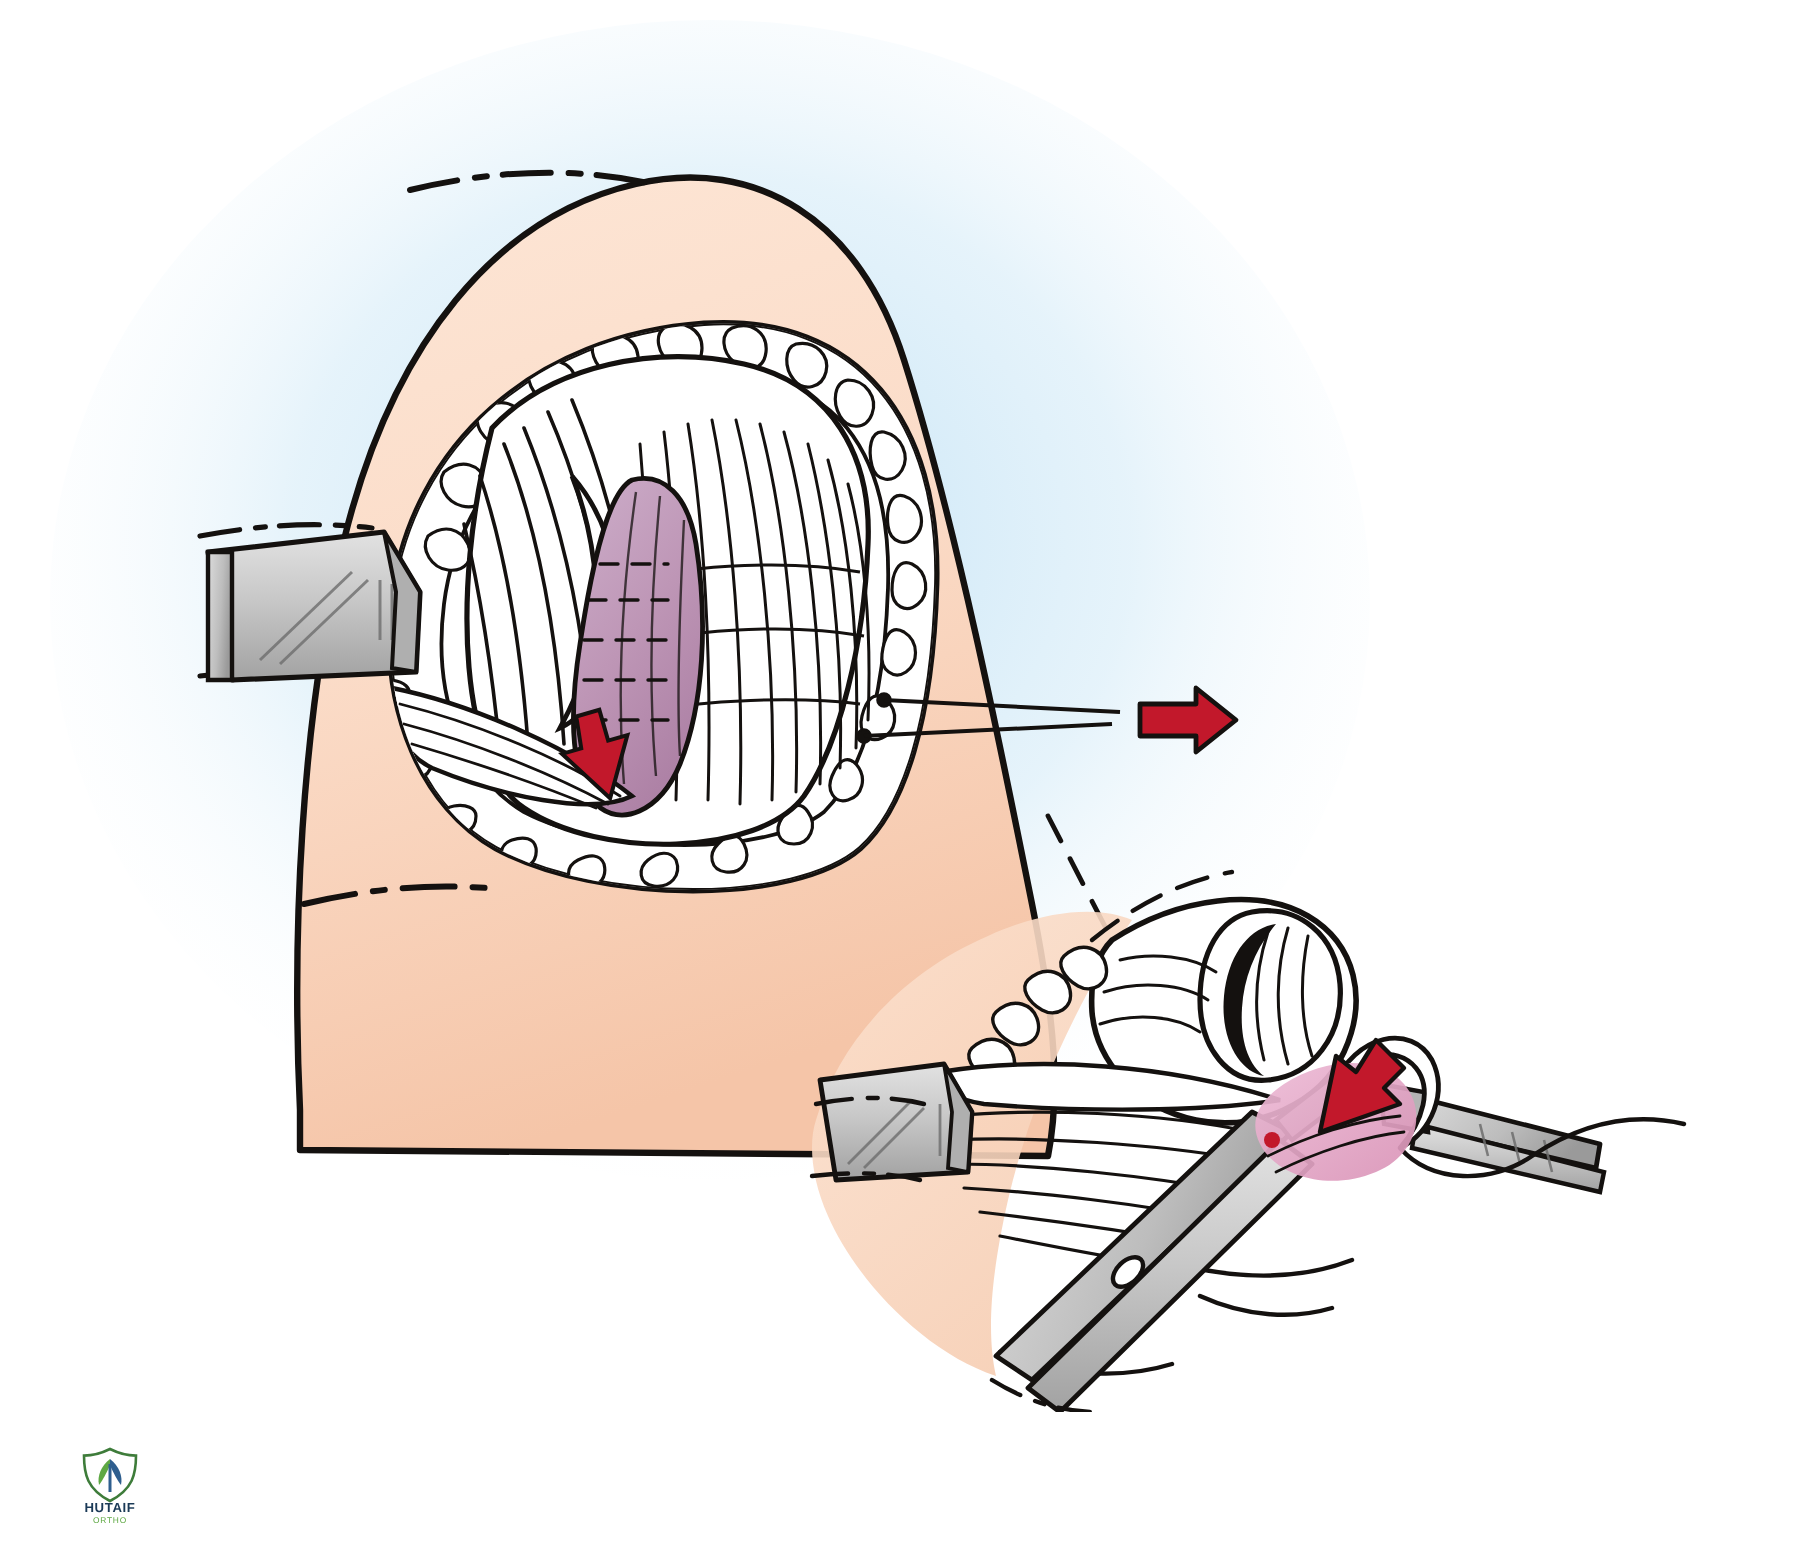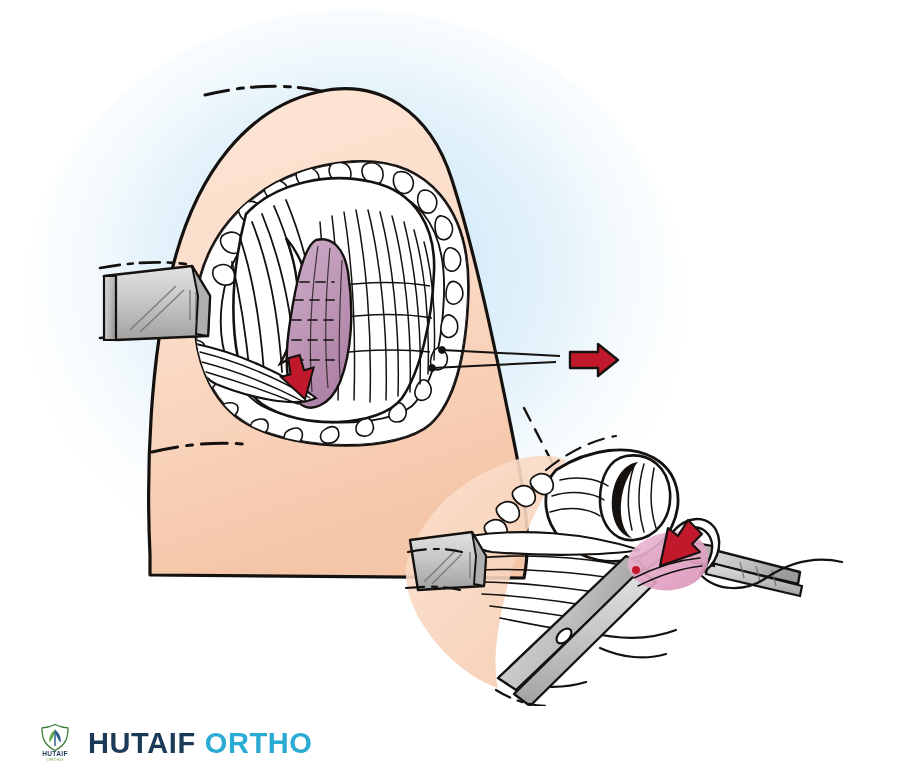--- a/index.html
+++ b/index.html
@@ -324,16 +324,13 @@
   <svg id="brand-logo" viewBox="0 0 34 40" xmlns="http://www.w3.org/2000/svg">
     <path d="M17 1.5 C22 4 27 4.8 30 4.8 C30 14 28.5 21.5 17 27.5
              C5.5 21.5 4 14 4 4.8 C7 4.8 12 4 17 1.5 Z" fill="#FFFFFF" stroke="#3E7C3A" stroke-width="1.3"></path>
     <path d="M17 6.5 C12.5 10 10.5 15 11.5 19.5 C13.5 17 15.5 13 17 9.5 Z" fill="#5EA843"></path>
     <path d="M17 6.5 C21.5 10 23.5 15 22.5 19.5 C20.5 17 18.5 13 17 9.5 Z" fill="#2E5E8E"></path>
     <path d="M17 9 L17 23" stroke="#2E5E8E" stroke-width="1.5" fill="none"></path>
     <text x="17" y="33.2" text-anchor="middle" font-family="Liberation Sans, sans-serif" font-size="6.6" font-weight="bold" fill="#1B3A57" letter-spacing=".3">HUTAIF</text>
     <text x="17" y="38.4" text-anchor="middle" font-family="Liberation Sans, sans-serif" font-size="4.2" fill="#5EA843" letter-spacing=".4">ORTHO</text>
   </svg>
 
-  <div id="brand-wordmark">
-    <span class="wm-primary">HUTAIF</span><span class="wm-accent">ORTHO</span>
-  </div>
 </div>
 
 </body></html>

